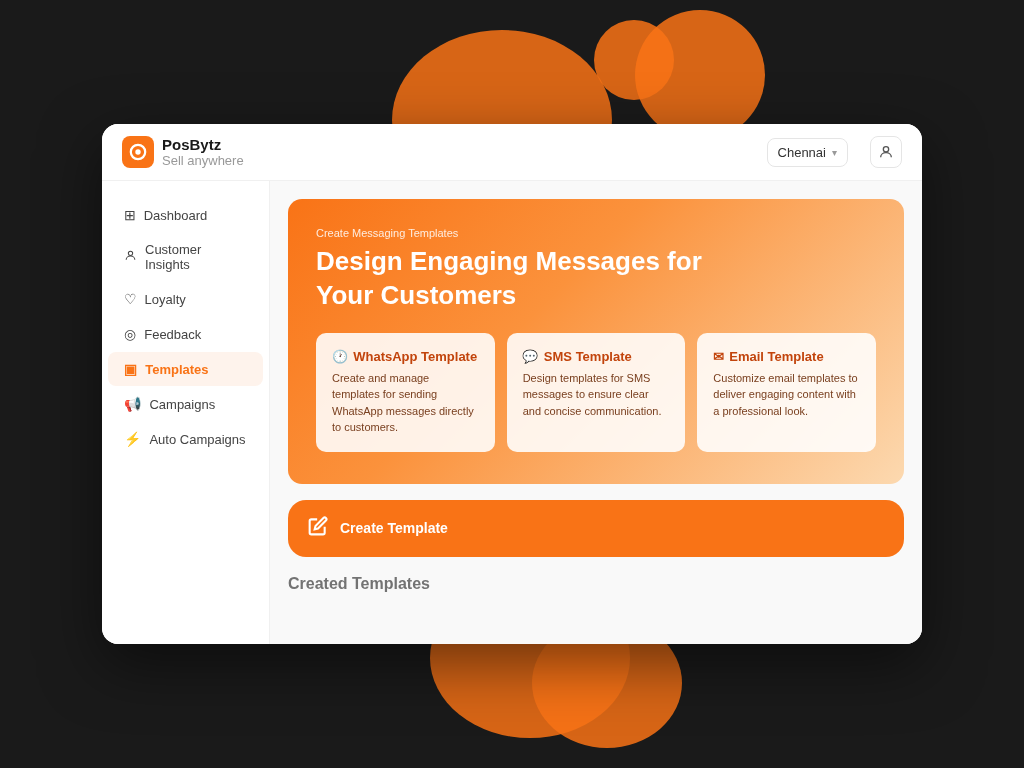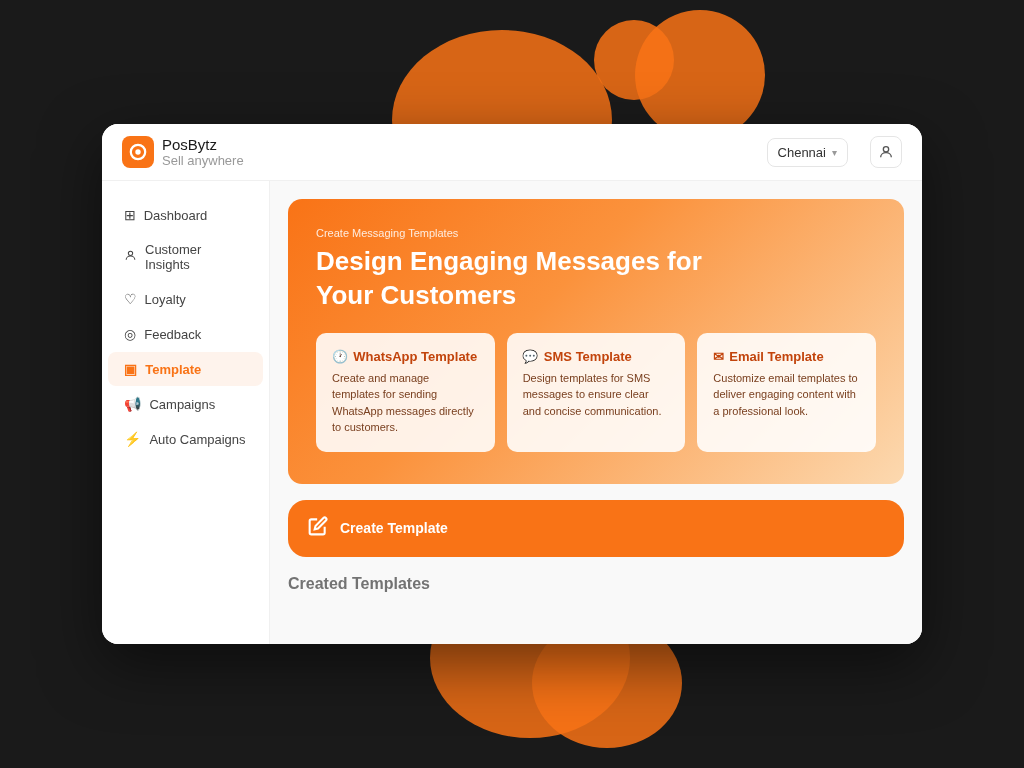--- a/index.html
+++ b/index.html
@@ -83,21 +83,21 @@
       display: flex;
       align-items: center;
       justify-content: center;
       color: white;
       font-weight: bold;
       font-size: 14px;
     }
     .logo-text-area { display: flex; flex-direction: column; }
     .logo-name {
       font-size: 15px;
-      font-weight: 400;
+      font-weight: 700;
       color: #1a1a1a;
     }
     .logo-tagline {
       font-size: 13px;
       color: #999;
       text-align: center;
     }
     .header-right {
       display: flex;
       align-items: center;
@@ -306,21 +306,21 @@
       <div class="sidebar-item">
         <span class="sidebar-icon">♡</span>
         <span>Loyalty</span>
       </div>
       <div class="sidebar-item">
         <span class="sidebar-icon">◎</span>
         <span>Feedback</span>
       </div>
       <div class="sidebar-item active">
         <span class="sidebar-icon">▣</span>
-        <span>Template</span>
+        <span>Templates</span>
       </div>
       <div class="sidebar-item">
         <span class="sidebar-icon">📢</span>
         <span>Campaigns</span>
       </div>
       <div class="sidebar-item">
         <span class="sidebar-icon">⚡</span>
         <span>Auto Campaigns</span>
       </div>
     </nav>

